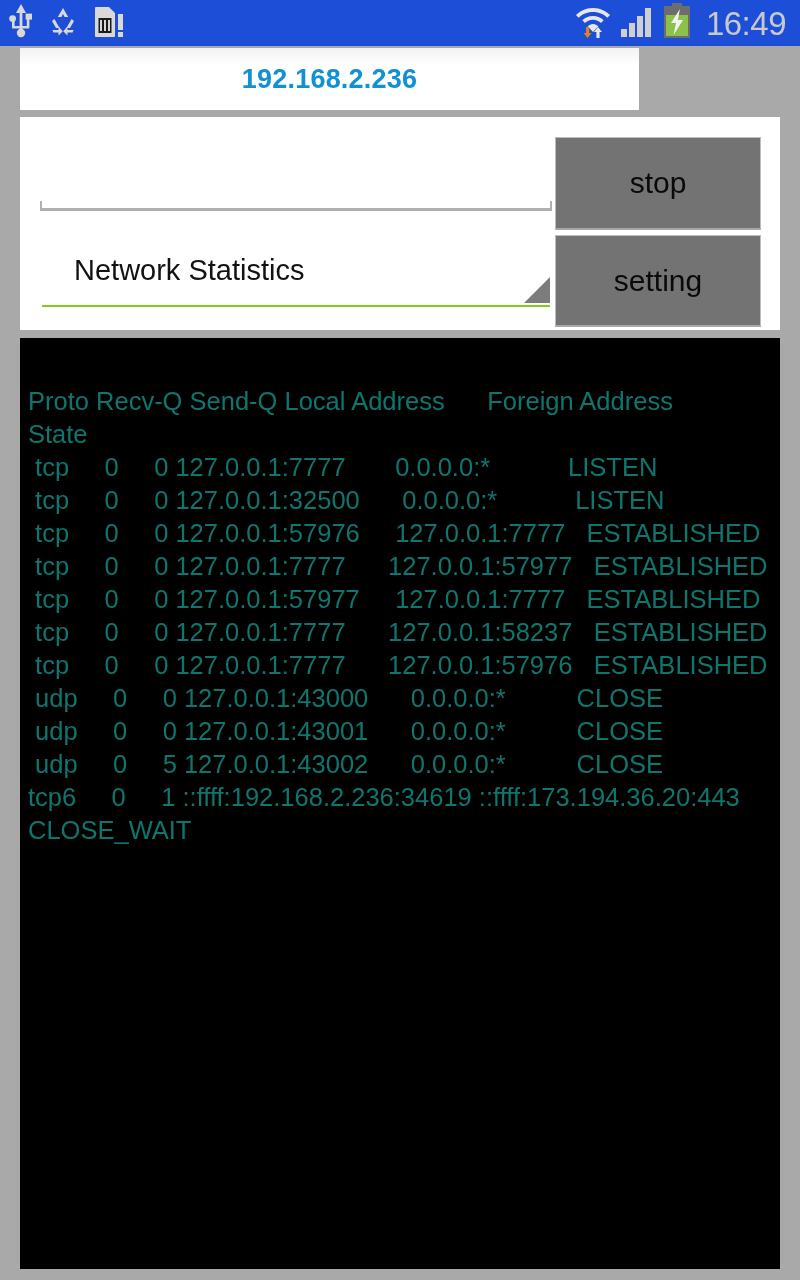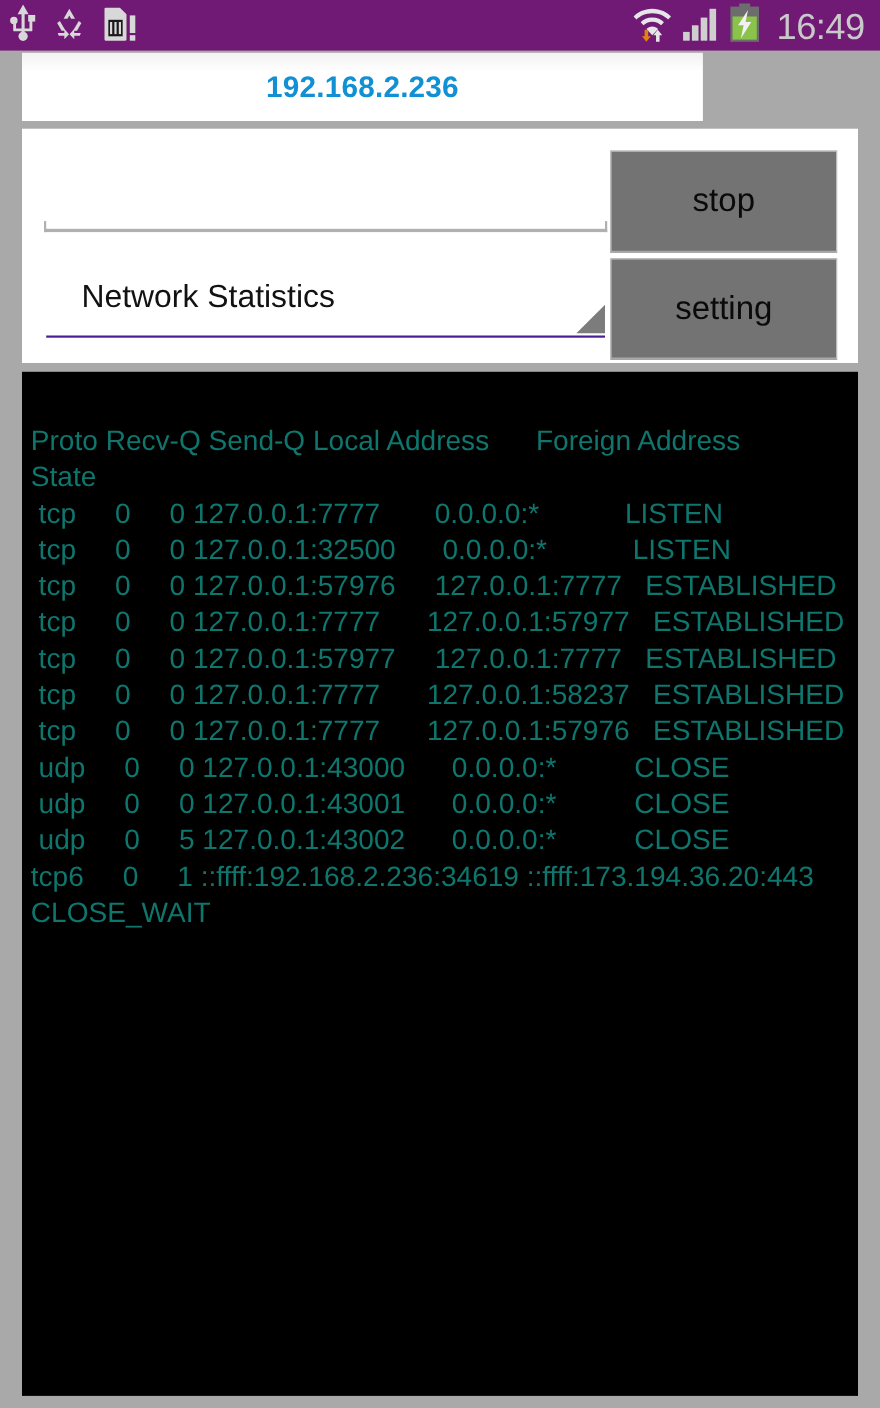--- a/index.html
+++ b/index.html
@@ -20,21 +20,21 @@
     background: #a9a9a9;
     overflow: hidden;
   }
 
   
   .statusbar {
     position: absolute;
     left: 0; top: 0;
     width: 800px;
     height: 46px;
-    background: #701a75;
+    background: #1d4ed8;
     display: flex;
     align-items: center;
     box-sizing: border-box;
     padding: 0 14px 0 8px;
     z-index: 20;
   }
   .status-left {
     display: flex;
     align-items: center;
     gap: 14px;
@@ -109,21 +109,21 @@
     border-left: 2px solid #b0b0b0;
     border-right: 2px solid #b0b0b0;
     box-sizing: border-box;
   }
 
   .spinner {
     position: absolute;
     left: 22px; top: 118px;
     width: 508px;
     height: 72px;
-    border-bottom: 2px solid #4c1d95;
+    border-bottom: 2px solid #84cc16;
     box-sizing: border-box;
     display: flex;
     align-items: center;
     cursor: default;
   }
   .spinner-label {
     font-size: 29px;
     color: #121212;
     padding-left: 32px;
   }

